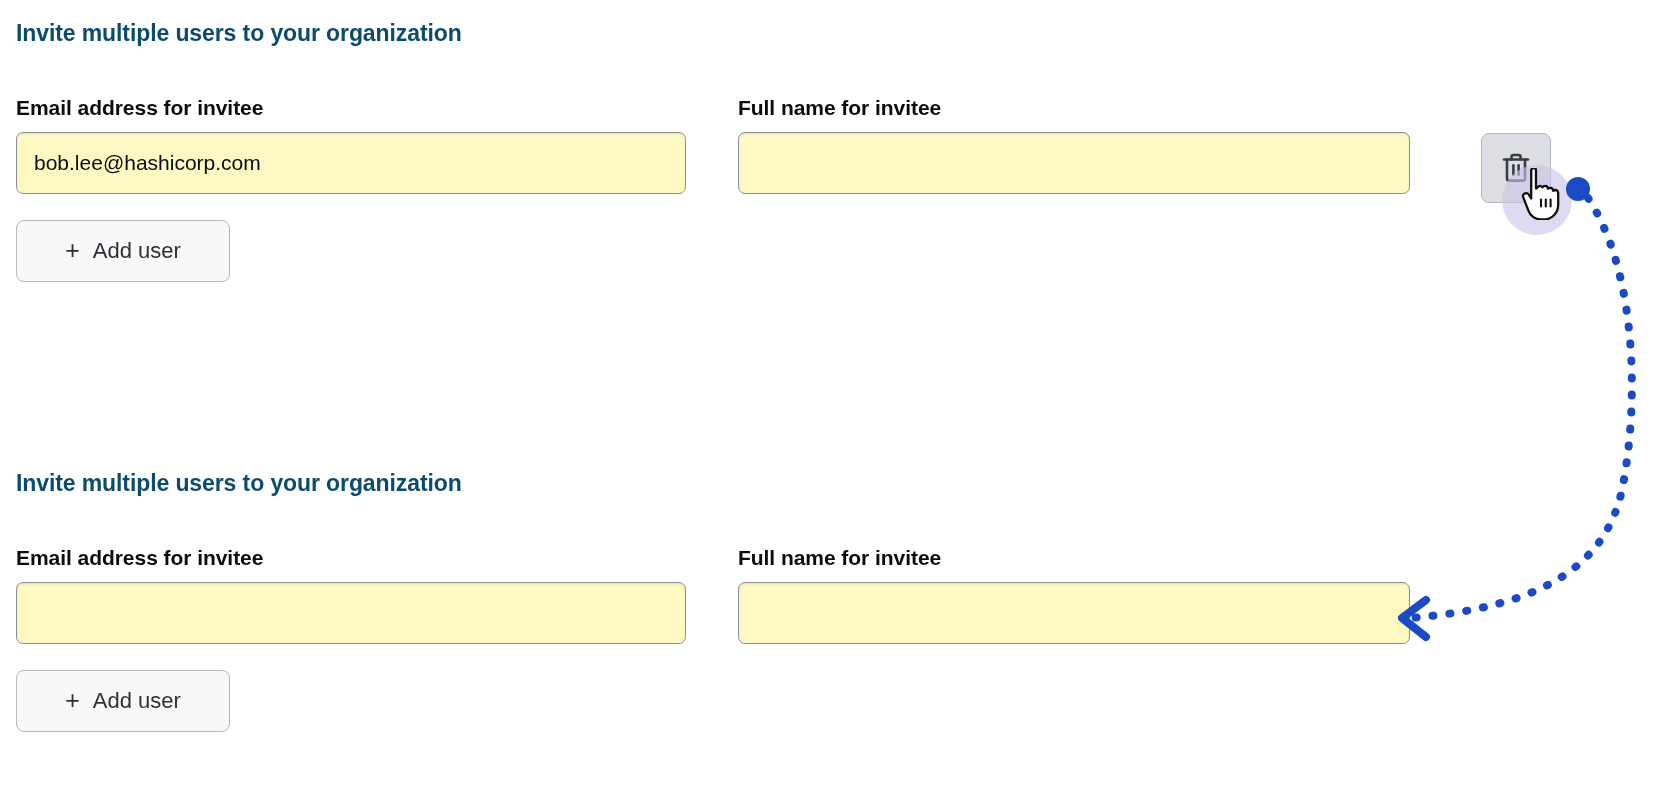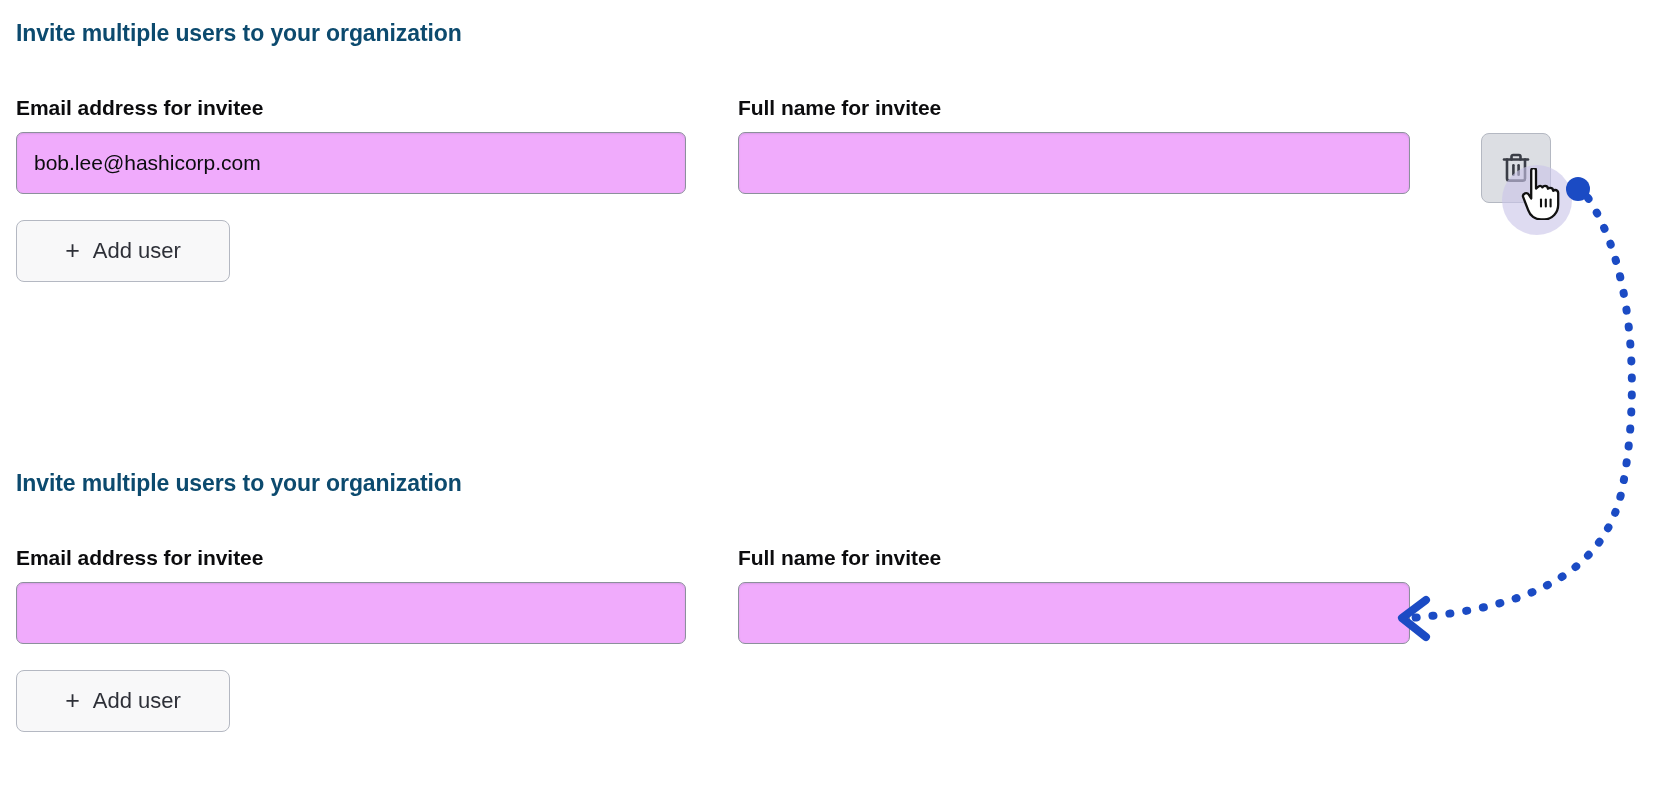--- a/index.html
+++ b/index.html
@@ -64,21 +64,21 @@
     margin: 0 0 12px 0;
     white-space: nowrap;
   }
 
   .text-input {
     display: block;
     width: 100%;
     height: 62px;
     border: 1.5px solid #8c909c;
     border-radius: 7px;
-    background: #f0abfc;
+    background: #fef9c3;
     font-family: "Liberation Sans", sans-serif;
     font-size: 21px;
     color: #0c0c0e;
     padding: 0 17px;
     outline: none;
     box-shadow: inset 0 1px 2px rgba(60,64,80,0.13);
   }
   .text-input::placeholder { color: #8c909c; }
 
   

